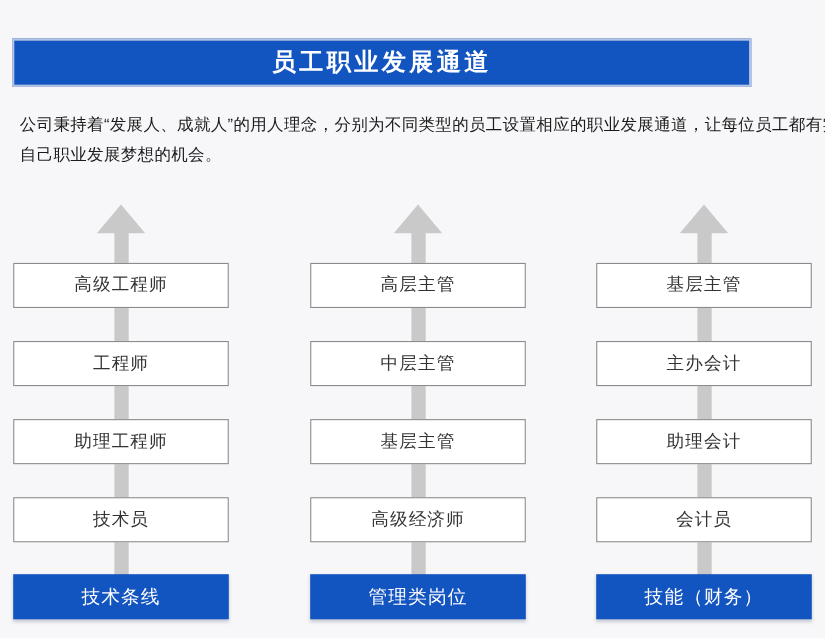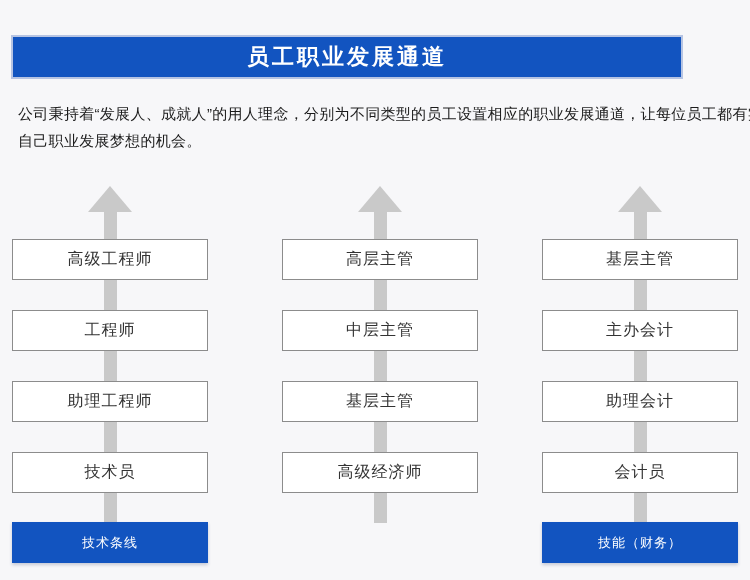--- a/index.html
+++ b/index.html
@@ -105,21 +105,21 @@
   .pos-3 { top: 266px; }
 
   .category-box {
     position: absolute;
     left: 0;
     top: 336px;
     width: 196px;
     height: 41px;
     background: #1254c0;
     color: #ffffff;
-    font-size: 13px;
+    font-size: 17px;
     display: flex;
     align-items: center;
     justify-content: center;
     letter-spacing: 1px;
     box-shadow: 0 2px 3px rgba(60, 70, 110, 0.25);
     z-index: 1;
   }
 </style>
 </head>
 <body>
@@ -145,20 +145,21 @@
     <div class="category-box">技术条线</div>
   </div>
 
   <div class="column col-1">
     <div class="arrow-head"></div>
     <div class="arrow-shaft"></div>
     <div class="level-box pos-0">高层主管</div>
     <div class="level-box pos-1">中层主管</div>
     <div class="level-box pos-2">基层主管</div>
     <div class="level-box pos-3">高级经济师</div>
+    <div class="category-box">管理类岗位</div>
   </div>
 
   <div class="column col-2">
     <div class="arrow-head"></div>
     <div class="arrow-shaft"></div>
     <div class="level-box pos-0">基层主管</div>
     <div class="level-box pos-1">主办会计</div>
     <div class="level-box pos-2">助理会计</div>
     <div class="level-box pos-3">会计员</div>
     <div class="category-box">技能（财务）</div>

